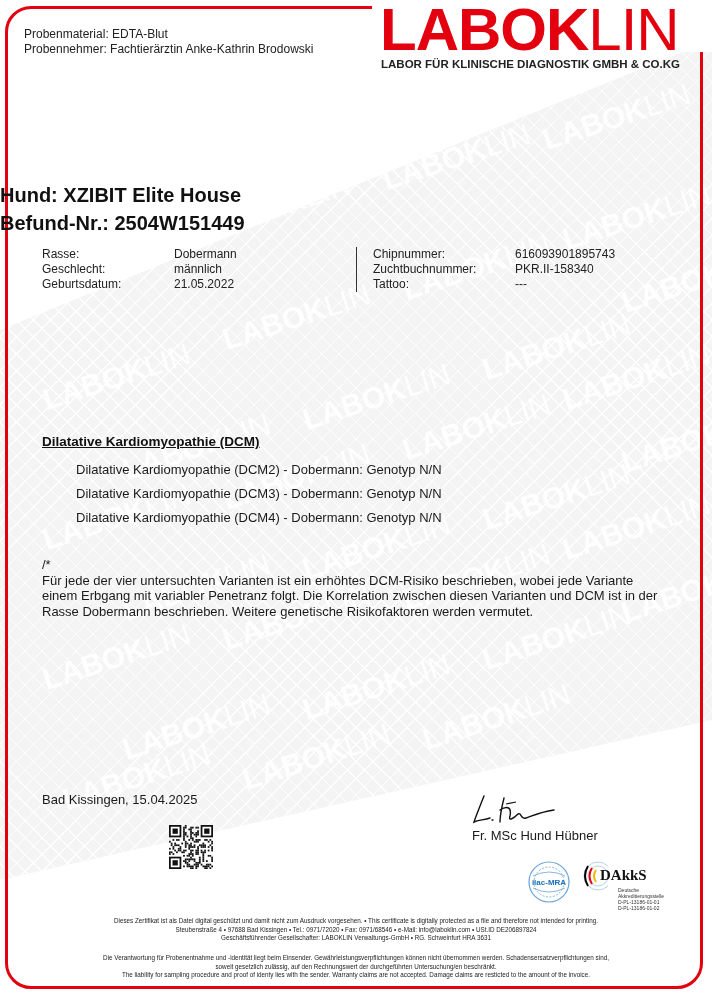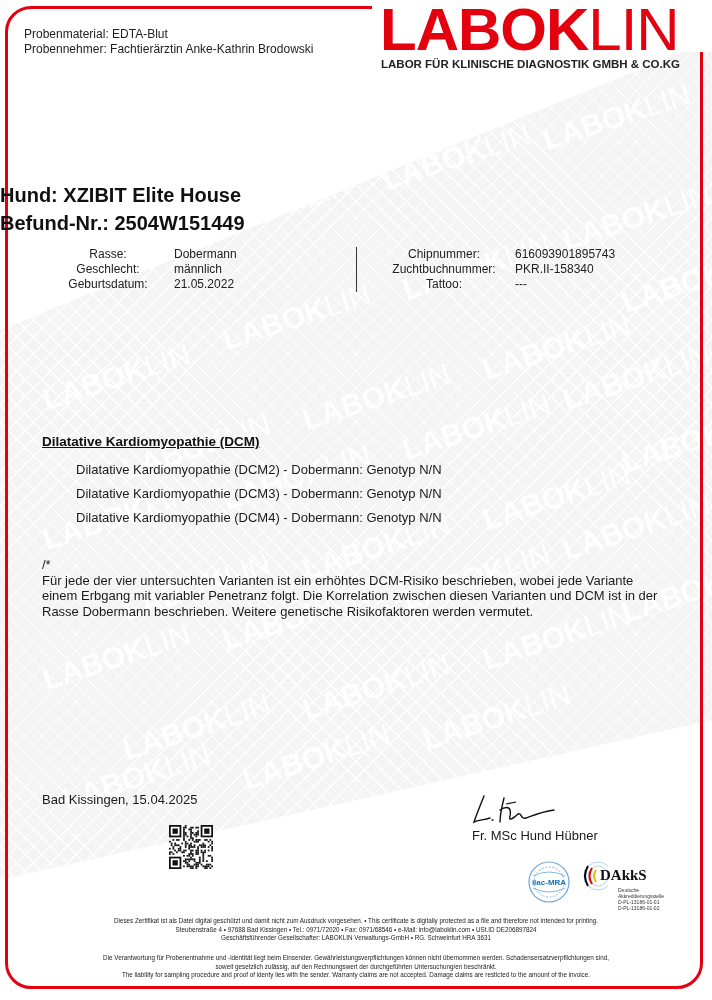--- a/index.html
+++ b/index.html
@@ -60,21 +60,21 @@
     .title { position: absolute; left: 0; width: 712px; top: 78px; text-align: center;
       font-size: 44px; font-weight: bold; color: #000; letter-spacing: -0.5px; }
 
     .dog-name, .report-no { position: absolute; left: 0; width: 712px; text-align: left; font-size: 20px; font-weight: bold; color: #111; }
     .dog-name { top: 184px; }
     .report-no { top: 212px; }
 
     .info { position: absolute; top: 247px; font-size: 12px; line-height: 15px; color: #222; }
     .info-left { left: 42px; }
     .info-right { left: 356px; padding-left: 16px; border-left: 1.5px solid #333; }
-    .info-row { display: flex; text-align: center; }
+    .info-row { display: flex; }
     .info-left .lbl { width: 132px; }
     .info-right .lbl { width: 142px; }
 
     .dcm-heading { position: absolute; left: 42px; top: 434px; font-size: 13.5px; font-weight: bold; text-decoration: underline; color: #111; }
     .dcm-list { position: absolute; left: 76px; top: 458px; font-size: 13px; color: #1a1a1a; }
     .dcm-item { height: 24px; line-height: 24px; }
 
     .note { position: absolute; left: 42px; top: 557px; width: 630px; font-size: 13px; line-height: 15.5px; color: #1a1a1a; }
 
     .place-date { position: absolute; left: 42px; top: 792px; font-size: 13px; color: #1a1a1a; }

